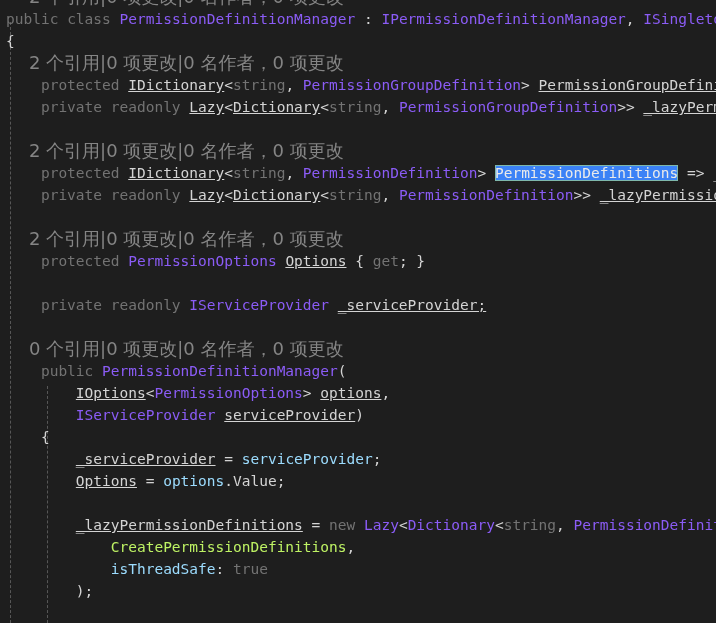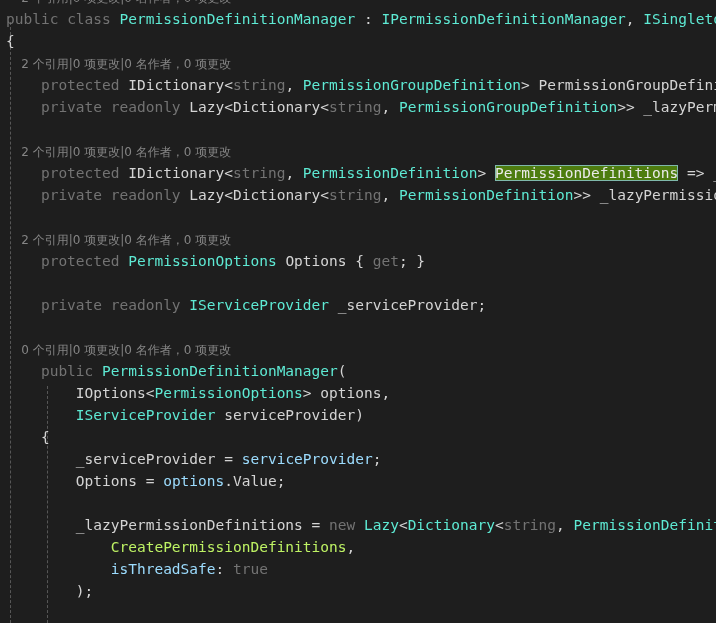--- a/index.html
+++ b/index.html
@@ -36,28 +36,28 @@
     width: 1600px;
     white-space: pre;
   }
   .line {
     height: 22px;
     white-space: pre;
     padding-left: 6px;
   }
   
   .kw   { color: #737373; }
-  .typ  { color: #5eead4; }
-  .id   { color: #d4d4d4; }
+  .typ  { color: #8b5cf6; }
+  .id   { color: #d4d4d4; text-decoration: underline; }
   .fn   { color: #bef264; }
   .par  { color: #9cdcfe; }
   .pun  { color: #d4d4d4; }
-  .cl   { color: #858585; font-size: 12px; font-family: "DejaVu Sans", "Liberation Sans", sans-serif; }
+  .cl   { color: #858585; font-size: 18px; font-family: "DejaVu Sans", "Liberation Sans", sans-serif; }
   .sel  {
-    background: #4d7c0f;
+    background: #3b82f6;
     box-shadow: 0 0 0 1px #7fb8ab inset;
     color: #eaeaea;
     margin-top: 24px;
   }
 </style>
 </head>
 <body>
 
 <div id="editor">
   <div id="guides">

